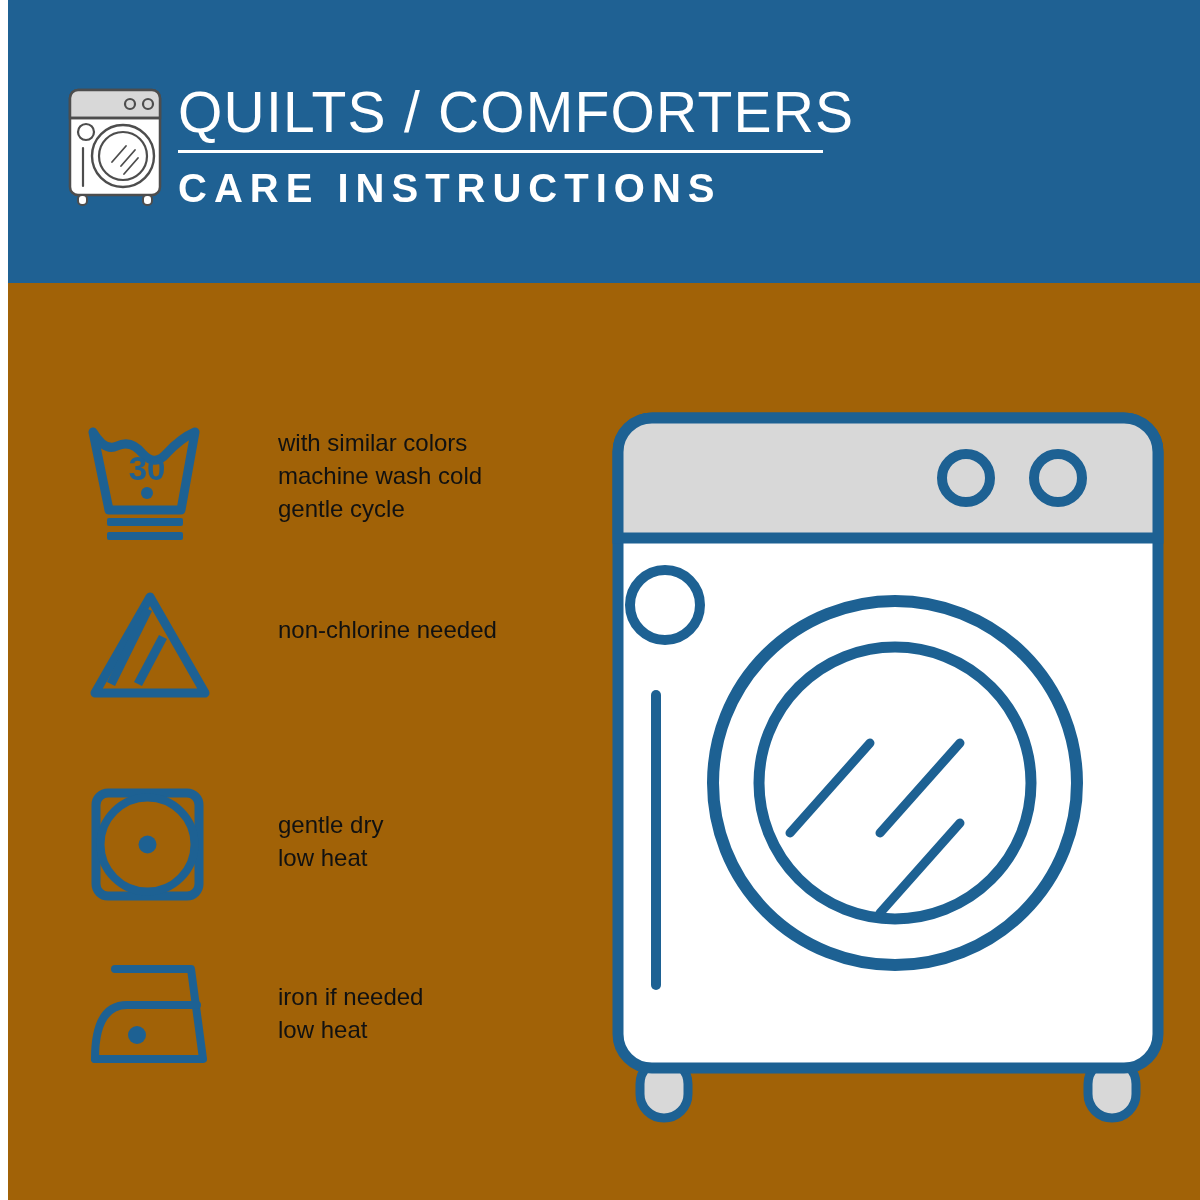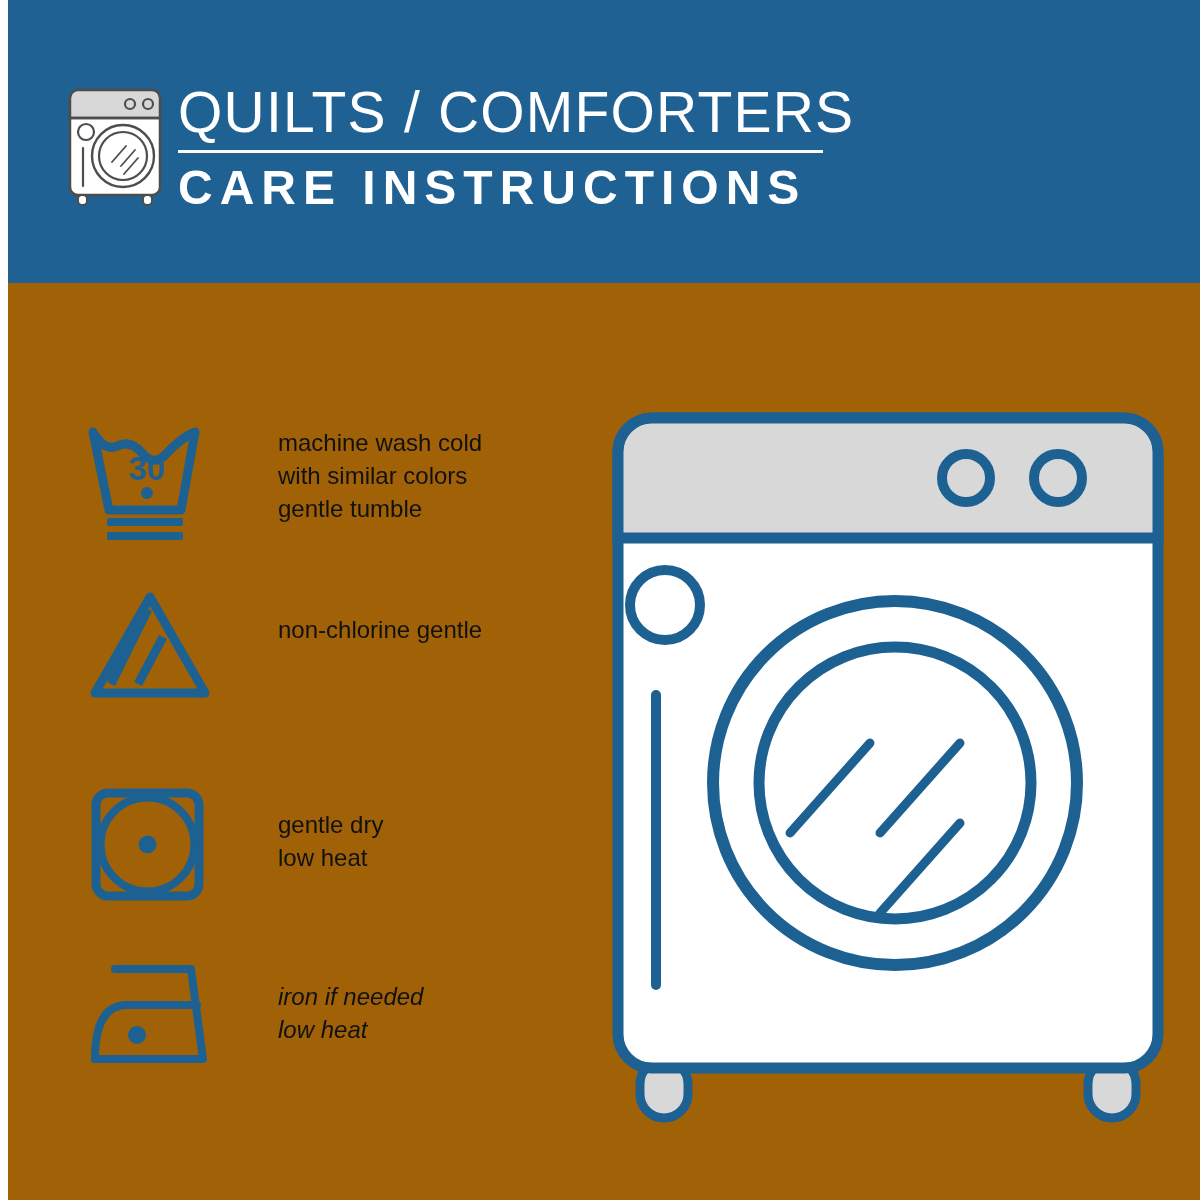--- a/index.html
+++ b/index.html
@@ -51,21 +51,21 @@
     font-family: "Liberation Sans", sans-serif;
   }
   #title-divider {
     width: 645px;
     height: 3px;
     background: #ffffff;
     margin: 6px 0 8px 0;
   }
   #title-line2 {
     color: #ffffff;
-    font-size: 48px;
+    font-size: 40px;
     font-weight: bold;
     letter-spacing: 7px;
     line-height: 54px;
     white-space: nowrap;
     font-family: "Liberation Sans", sans-serif;
   }
 
   
   .care-row {
     position: absolute;
@@ -86,21 +86,21 @@
     color: #111111;
     font-size: 24px;
     line-height: 33px;
     font-family: "Liberation Sans", sans-serif;
   }
   .care-text div { white-space: nowrap; }
 
   #row-wash   { top: 418px; }
   #row-bleach { top: 585px; }
   #row-dry    { top: 780px; }
-  #row-iron   { top: 955px; font-style: italic; }
+  #row-iron   { top: 955px; }
 
   #text-wash   { top: 8px; }
   #text-bleach { top: 28px; }
   #text-dry    { top: 28px; }
   #text-iron   { top: 25px; }
 
   
   #machine {
     position: absolute;
     left: 600px;
@@ -153,36 +153,36 @@
       <path d="M8 14 Q20 34 32 28 Q46 21 58 36 Q70 49 82 35 Q96 20 110 14 L96 92 L24 92 Z" fill="none" stroke="#1d6193" stroke-width="9" stroke-linejoin="round" stroke-linecap="round"></path>
 
       <rect x="22" y="100" width="76" height="8" rx="2" fill="#1d6193"></rect>
       <rect x="22" y="114" width="76" height="8" rx="2" fill="#1d6193"></rect>
 
       <text x="62" y="62" text-anchor="middle" fill="#1d6193" font-family="Liberation Sans, sans-serif" font-size="33" font-weight="bold">30</text>
 
       <circle cx="62" cy="75" r="6" fill="#1d6193"></circle>
     </svg>
     <div class="care-text" id="text-wash">
+      <div>with similar colors</div>
       <div>machine wash cold</div>
-      <div>with similar colors</div>
-      <div>gentle tumble</div>
+      <div>gentle cycle</div>
     </div>
   </div>
 
   <div class="care-row" id="row-bleach">
     <svg class="care-symbol" viewBox="0 0 130 130">
 
       <path d="M65 12 L120 108 L10 108 Z" fill="none" stroke="#1d6193" stroke-width="9" stroke-linejoin="round"></path>
 
       <line x1="63" y1="24" x2="26" y2="99" stroke="#1d6193" stroke-width="9" stroke-linecap="butt"></line>
       <line x1="78" y1="52" x2="53" y2="99" stroke="#1d6193" stroke-width="9" stroke-linecap="butt"></line>
     </svg>
     <div class="care-text" id="text-bleach">
-      <div>non-chlorine gentle</div>
+      <div>non-chlorine needed</div>
     </div>
   </div>
 
   <div class="care-row" id="row-dry">
     <svg class="care-symbol" viewBox="0 0 130 130">
       <rect x="11" y="13" width="103" height="103" rx="12" fill="none" stroke="#1d6193" stroke-width="9"></rect>
       <circle cx="62.5" cy="64.5" r="47" fill="none" stroke="#1d6193" stroke-width="8"></circle>
       <circle cx="62.5" cy="64.5" r="9" fill="#1d6193"></circle>
     </svg>
     <div class="care-text" id="text-dry">

